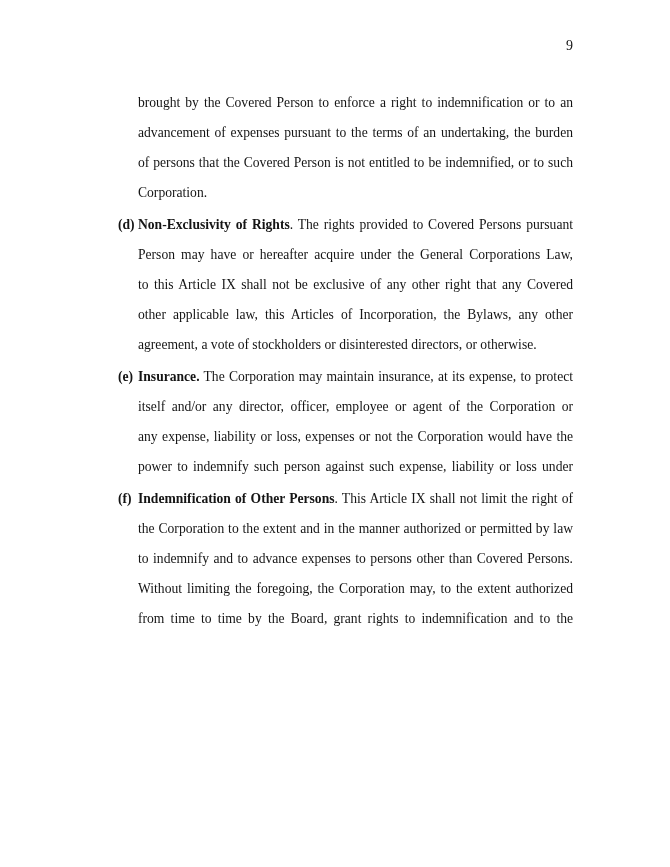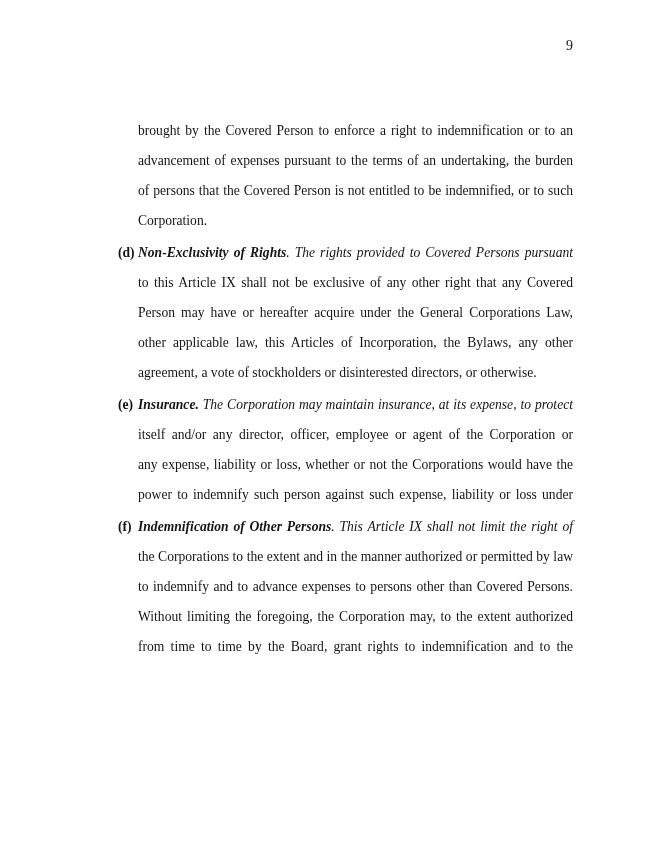--- a/index.html
+++ b/index.html
@@ -1,62 +1,62 @@
 <!DOCTYPE html>
 <html><head>
 <meta charset="utf-8">
 <style>
   html, body { margin: 0; padding: 0; background: #ffffff; }
   body { width: 670px; height: 867px; overflow: hidden; position: relative;
          font-family: "Liberation Serif", "DejaVu Serif", serif; color: #141414; }
   .page-num { position: absolute; top: 36px; right: 97px; font-size: 14px; line-height: 20px; }
   .content { position: absolute; left: 118px; top: 92px; width: 455px; }
-  .para { position: relative; margin-top: 28px; }
+  .para { position: relative; }
   .line { display: block; height: 30px; line-height: 22px; font-size: 13.6px;
           white-space: nowrap; text-align: justify; text-align-last: justify; }
   .line.last { text-align-last: left; }
   .indent { padding-left: 20px; }
   .item-label { position: absolute; left: 0; top: 0; font-weight: bold; font-size: 13.6px; line-height: 22px; }
-  .first-line { padding-left: 20px; font-style: italic; }
+  .first-line { padding-left: 20px; }
   b.heading { font-weight: bold; }
   .item { margin-top: 2px; }
 </style>
 </head>
 <body>
 
 <div class="page-num">9</div>
 
 <div class="content">
 
   <div class="para">
     <span class="line indent">brought by the Covered Person to enforce a right to indemnification or to an</span>
     <span class="line indent">advancement of expenses pursuant to the terms of an undertaking, the burden</span>
     <span class="line indent">of persons that the Covered Person is not entitled to be indemnified, or to such</span>
     <span class="line indent last">Corporation.</span>
   </div>
 
   <div class="para item">
     <span class="item-label">(d)</span>
     <span class="line first-line"><b class="heading">Non-Exclusivity of Rights</b><span>. The rights provided to Covered Persons pursuant</span></span>
+    <span class="line indent">Person may have or hereafter acquire under the General Corporations Law,</span>
     <span class="line indent">to this Article IX shall not be exclusive of any other right that any Covered</span>
-    <span class="line indent">Person may have or hereafter acquire under the General Corporations Law,</span>
     <span class="line indent">other applicable law, this Articles of Incorporation, the Bylaws, any other</span>
     <span class="line indent last">agreement, a vote of stockholders or disinterested directors, or otherwise.</span>
   </div>
 
   <div class="para item">
     <span class="item-label">(e)</span>
     <span class="line first-line"><b class="heading">Insurance.</b><span> The Corporation may maintain insurance, at its expense, to protect</span></span>
     <span class="line indent">itself and/or any director, officer, employee or agent of the Corporation or</span>
-    <span class="line indent">any expense, liability or loss, whether or not the Corporations would have the</span>
+    <span class="line indent">any expense, liability or loss, expenses or not the Corporation would have the</span>
     <span class="line indent">power to indemnify such person against such expense, liability or loss under</span>
   </div>
 
   <div class="para item">
     <span class="item-label">(f)</span>
     <span class="line first-line"><b class="heading">Indemnification of Other Persons</b><span>. This Article IX shall not limit the right of</span></span>
-    <span class="line indent">the Corporations to the extent and in the manner authorized or permitted by law</span>
+    <span class="line indent">the Corporation to the extent and in the manner authorized or permitted by law</span>
     <span class="line indent">to indemnify and to advance expenses to persons other than Covered Persons.</span>
     <span class="line indent">Without limiting the foregoing, the Corporation may, to the extent authorized</span>
     <span class="line indent">from time to time by the Board, grant rights to indemnification and to the</span>
   </div>
 
 </div>
 
 </body></html>

